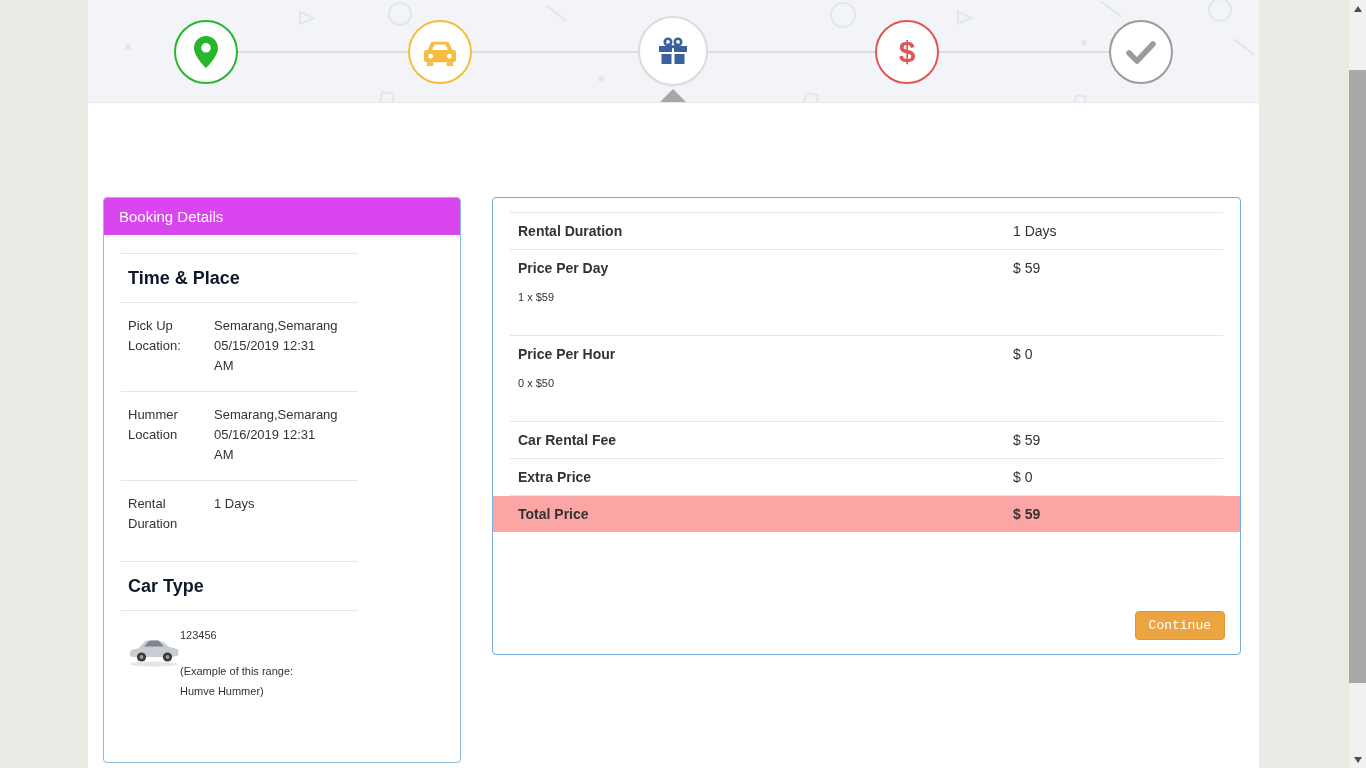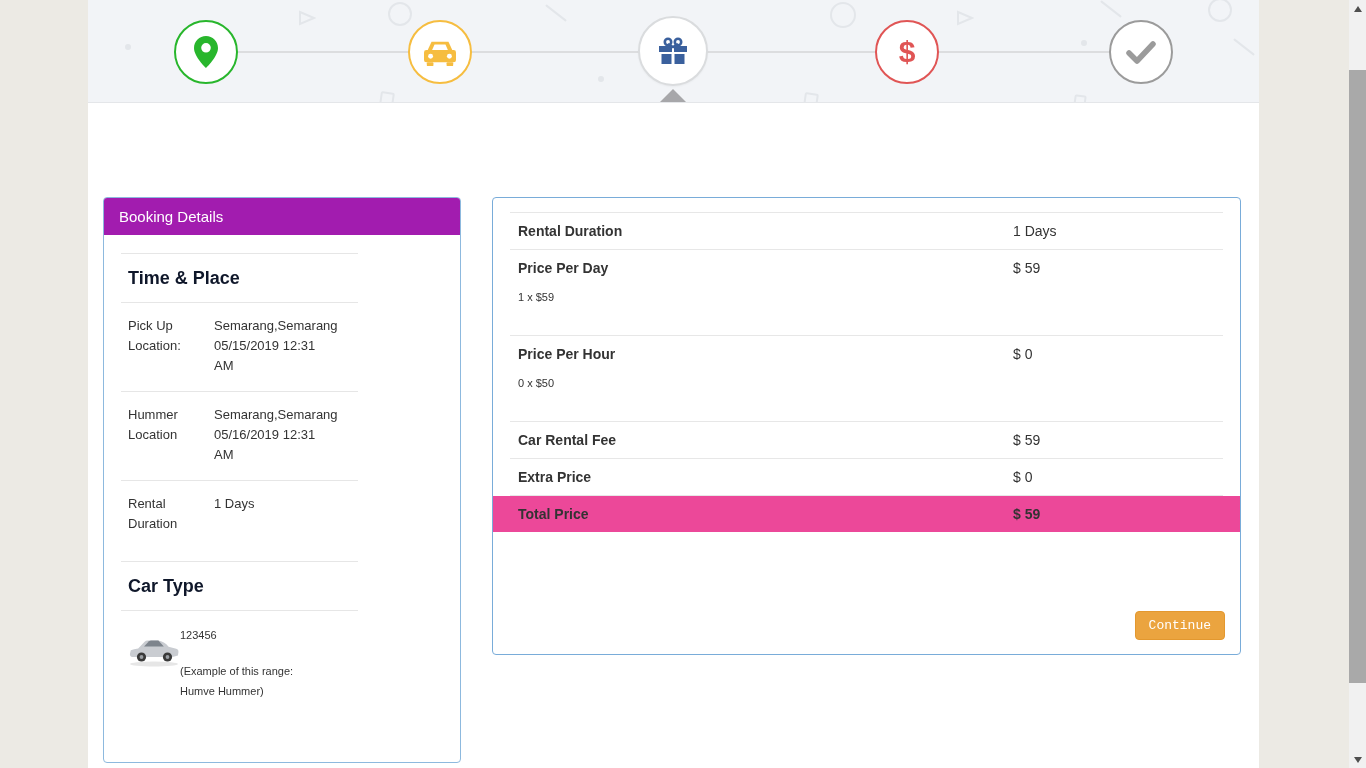--- a/index.html
+++ b/index.html
@@ -25,21 +25,21 @@
   
   .ddot  { position:absolute; width:6px; height:6px; border-radius:50%; background:#e3e6ea; }
   .dcirc { position:absolute; border:2px solid #e3e6ea; border-radius:50%; }
   .dsq   { position:absolute; border:2px solid #e3e6ea; border-radius:2px; transform:rotate(8deg); }
   .dline { position:absolute; width:26px; height:2px; background:#e3e6ea; border-radius:2px; transform:rotate(38deg); }
   .dsvg  { position:absolute; }
 
   
   .bpanel { position:absolute; left:15px; top:197px; width:358px; height:566px; background:#fff;
             border:1px solid #8db9de; border-radius:4px; }
-  .bheader { height:37px; background:#a21caf; color:#fff; font-size:15px; line-height:37px;
+  .bheader { height:37px; background:#d946ef; color:#fff; font-size:15px; line-height:37px;
              padding-left:15px; border-radius:3px 3px 0 0; }
   .bbody { padding:18px 0 0 17px; font-size:13px; }
   .bhr { border:0; border-top:1px solid #e6e6e6; width:237px; }
   .bheading { font-size:18px; color:#0f172a; margin:14px 0 13px; padding-left:7px; font-weight:700; }
   .brow { display:flex; padding:13px 0 15px 7px; }
   .brow.duration { padding-bottom:27px; }
   .blabel { width:86px; line-height:20px; }
   .bval { width:140px; line-height:20px; }
   .bdate { margin-top:0; }
   .ampm { display:block; }
@@ -51,21 +51,21 @@
 
   
   .ppanel { position:absolute; left:404px; top:197px; width:749px; height:458px; background:#fff;
             border:1px solid #79acd9; border-radius:4px; }
   .pdiv { border-top:1px solid #e7e7e7; margin:0 17px; }
   .pdiv.first { margin-top:14px; }
   .prow { position:relative; padding:10px 25px; font-size:14px; }
   .prow .plabel { font-weight:bold; }
   .prow .pval { position:absolute; left:520px; top:10px; font-weight:normal; }
   .psub { font-size:11px; margin-top:15px; padding-bottom:22px; color:#333; }
-  .prow.total { background:#ec4899; }
+  .prow.total { background:#fca5a5; }
   .prow.total .pval { font-weight:bold; }
   .continue-btn { position:absolute; right:15px; bottom:14px; background:#eba43f; border:1px solid #e3982f;
                   color:#fff; font-size:13px; padding:6px 13px; border-radius:4px; cursor:pointer;
                   font-family:Liberation Mono, monospace; }
 
   
   .scrollbar { position:absolute; right:0; top:0; width:17px; height:768px; background:#f1f1f1; }
   .sb-btn { position:absolute; left:0; width:17px; height:17px; display:flex; align-items:center; justify-content:center; cursor:pointer; }
   .sb-up { top:0; } .sb-down { bottom:0; }
   .arrow-up { width:0; height:0; border-left:4.5px solid transparent; border-right:4.5px solid transparent; border-bottom:6px solid #4f4f4f; }

